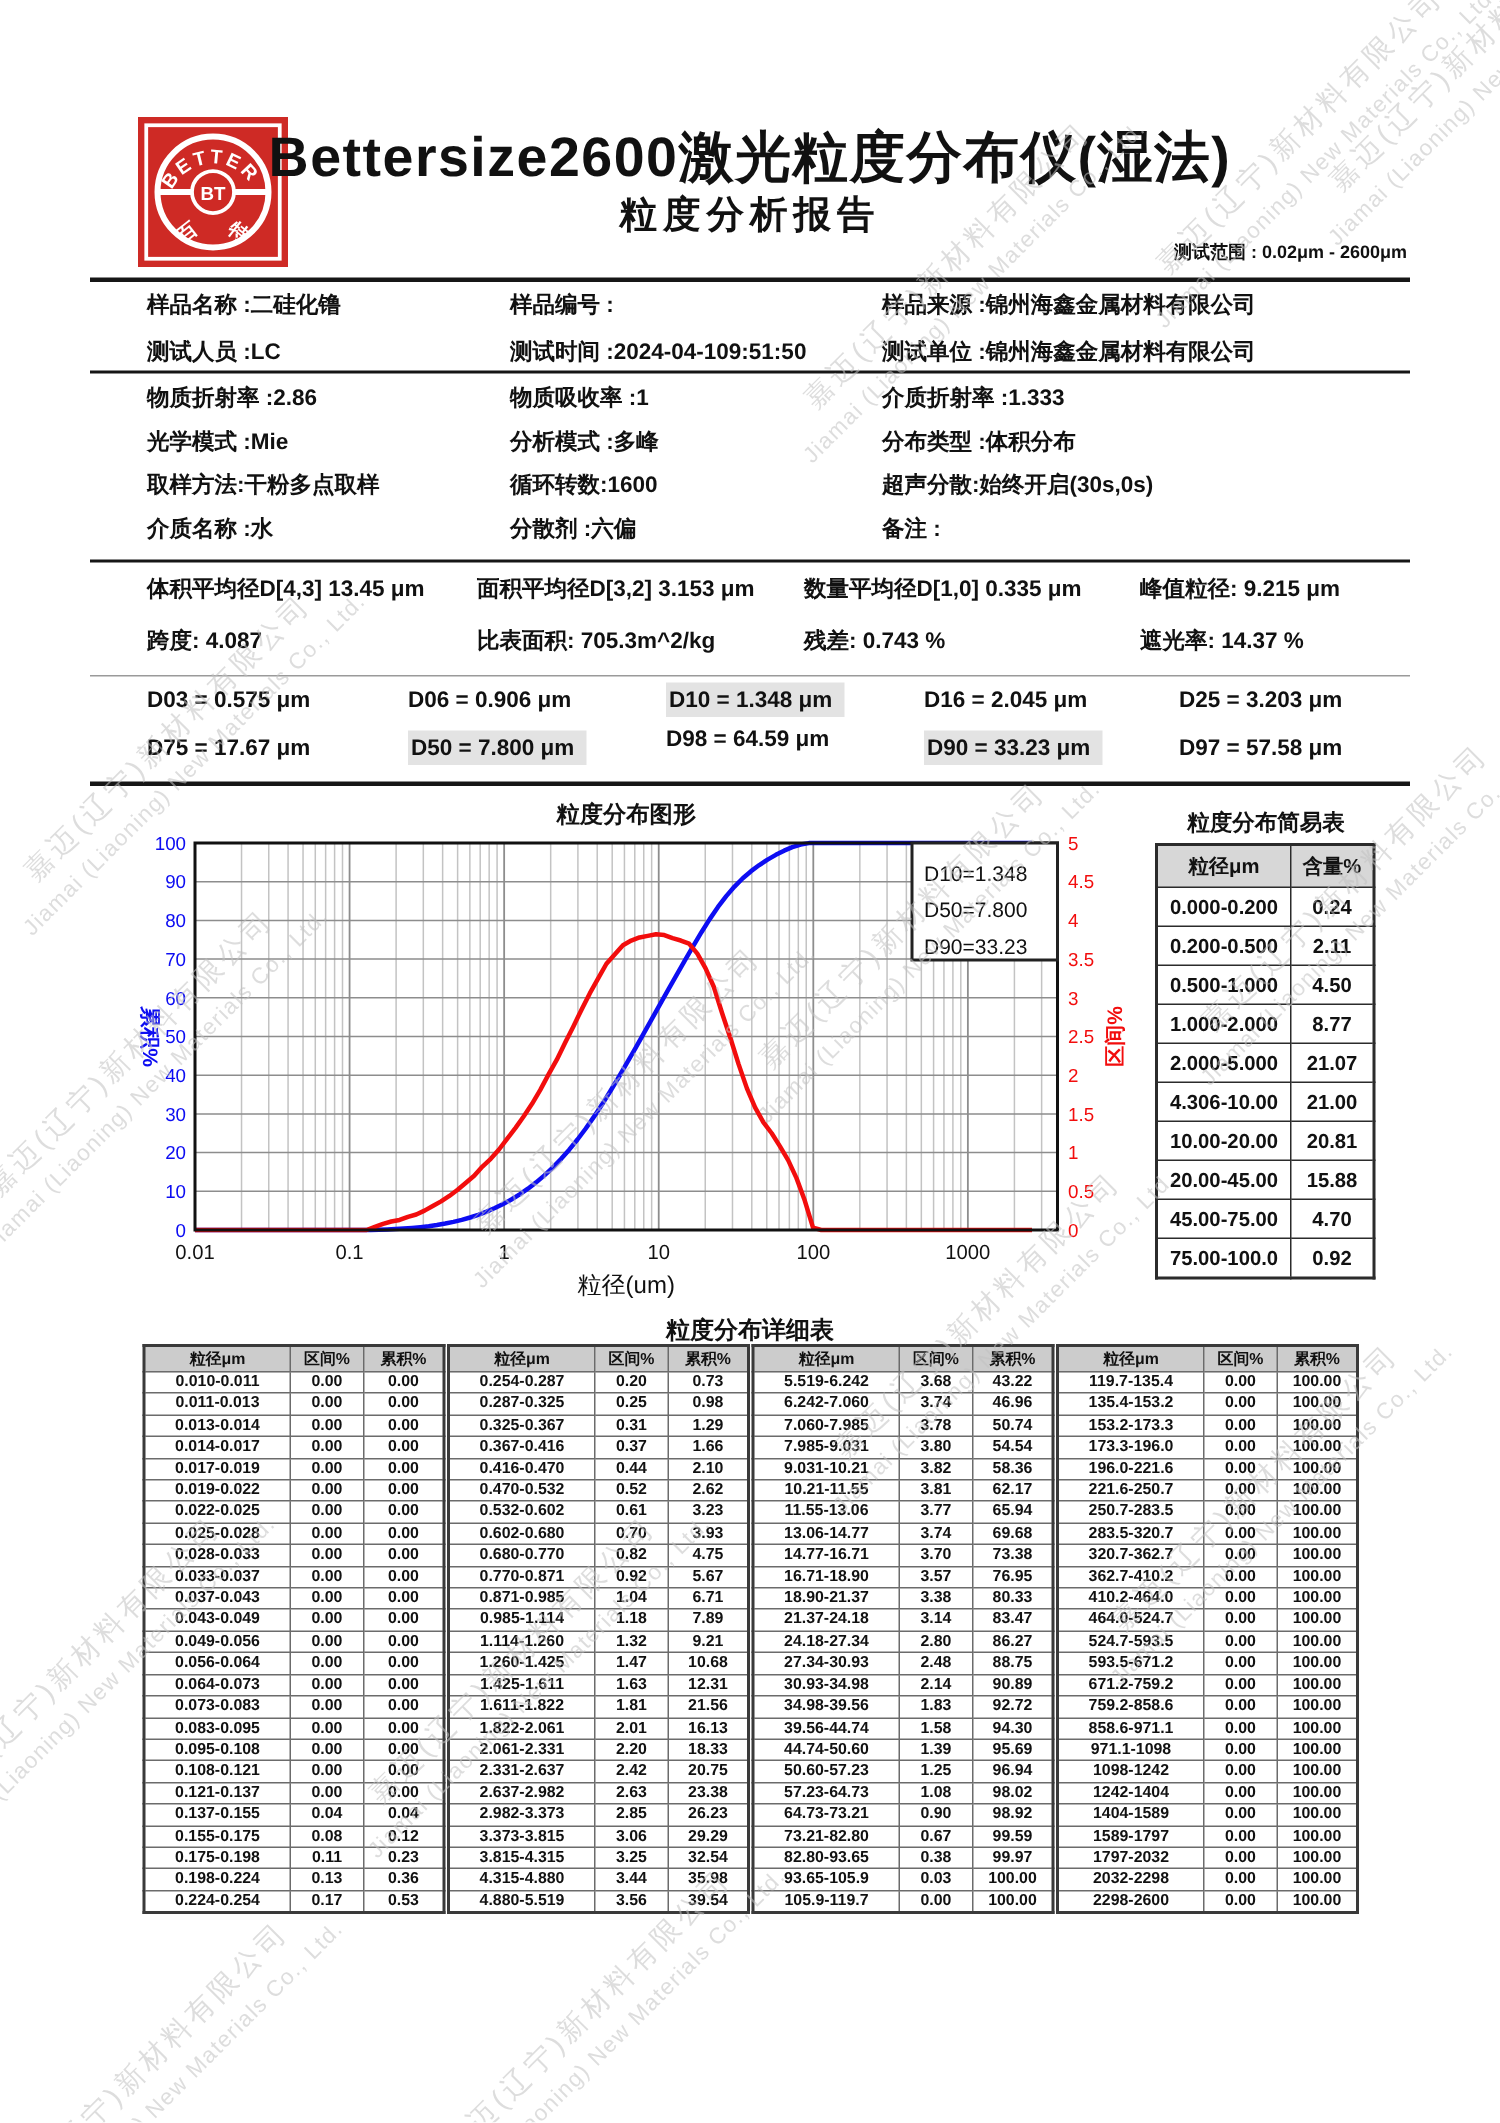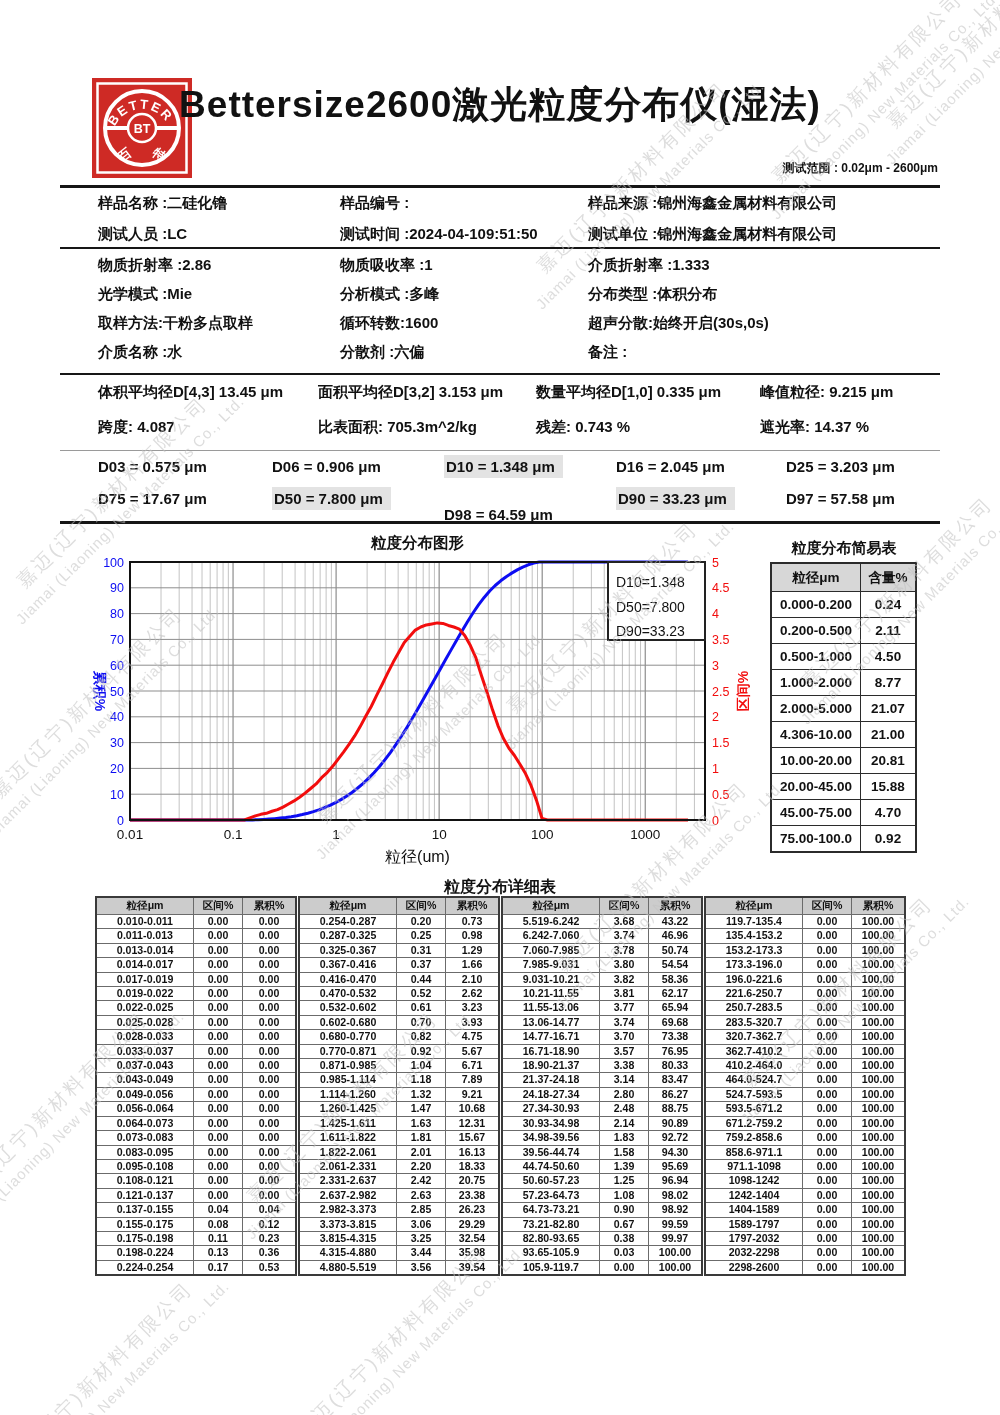--- a/index.html
+++ b/index.html
@@ -51,20 +51,21 @@
       </defs>
     <text font-size="13" font-weight="bold" fill="#ffffff" letter-spacing="2">
       <textPath href="#arcTop" startOffset="8%">BETTER</textPath>
     </text>
     <text x="50" y="55" text-anchor="middle" font-size="12.5" font-weight="bold" fill="#ffffff">BT</text>
     <text x="33" y="81" text-anchor="middle" font-size="13" font-weight="bold" fill="#ffffff" transform="rotate(-38 33 77)">百</text>
     <text x="67" y="81" text-anchor="middle" font-size="13" font-weight="bold" fill="#ffffff" transform="rotate(38 67 77)">特</text>
   </svg>
 
   <div class="abs ttl1"><span>Bettersize2600</span><span>激光粒度分布仪(湿法)</span></div>
+  <div class="abs ttl2">粒度分析报告</div>
   <div class="abs range">测试范围 : 0.02μm - 2600μm</div>
 
   <div class="rule" style="top:185px"></div>
   <div class="rule" style="top:247px;height:1.6px"></div>
   <div class="rule" style="top:373px;height:1.6px"></div>
   <div class="rule rule-thin" style="top:450px"></div>
   <div class="rule" style="top:521px"></div>
 
   <div id="sample-info">
       <div class="cell" style="left: 98px; top: 194px;"><span>样品名称 :二硅化镥</span></div>
@@ -99,21 +100,21 @@
       <div class="cell" style="left: 760px; top: 418px;"><span>遮光率: 14.37 %</span></div>
     </div>
   <div id="dval-grid">
       <div class="cell" style="left: 98px; top: 458px;"><span>D03 = 0.575  μm</span></div>
       <div class="cell" style="left: 272px; top: 458px;"><span>D06 = 0.906  μm</span></div>
       <div class="cell" style="left: 444px; top: 458px;"><span class="hl">D10 = 1.348  μm</span></div>
       <div class="cell" style="left: 616px; top: 458px;"><span>D16 = 2.045  μm</span></div>
       <div class="cell" style="left: 786px; top: 458px;"><span>D25 = 3.203  μm</span></div>
       <div class="cell" style="left: 98px; top: 490px;"><span>D75 = 17.67  μm</span></div>
       <div class="cell" style="left: 272px; top: 490px;"><span class="hl">D50 = 7.800  μm</span></div>
-      <div class="cell" style="left: 444px; top: 506px;"><span>D98 = 64.59  μm</span></div>
+      <div class="cell" style="left: 444px; top: 484px;"><span>D98 = 64.59  μm</span></div>
       <div class="cell" style="left: 616px; top: 490px;"><span class="hl">D90 = 33.23  μm</span></div>
       <div class="cell" style="left: 786px; top: 490px;"><span>D97 = 57.58  μm</span></div>
     </div>
 
   <svg id="chart-svg" width="710" height="340">
       <line x1="106.02131910845794" y1="32" x2="106.02131910845794" y2="290" stroke="#c3c3c3" stroke-width="1"></line>
       <line x1="124.16762750981047" y1="32" x2="124.16762750981047" y2="290" stroke="#c3c3c3" stroke-width="1"></line>
       <line x1="137.0426382169159" y1="32" x2="137.0426382169159" y2="290" stroke="#c3c3c3" stroke-width="1"></line>
       <line x1="147.02927237839464" y1="32" x2="147.02927237839464" y2="290" stroke="#c3c3c3" stroke-width="1"></line>
       <line x1="155.1889466182684" y1="32" x2="155.1889466182684" y2="290" stroke="#c3c3c3" stroke-width="1"></line>
@@ -475,21 +476,21 @@
             <td>10.68</td>
           </tr>
           <tr>
             <td>1.425-1.611</td>
             <td>1.63</td>
             <td>12.31</td>
           </tr>
           <tr>
             <td>1.611-1.822</td>
             <td>1.81</td>
-            <td>15.67</td>
+            <td>21.56</td>
           </tr>
           <tr>
             <td>1.822-2.061</td>
             <td>2.01</td>
             <td>16.13</td>
           </tr>
           <tr>
             <td>2.061-2.331</td>
             <td>2.20</td>
             <td>18.33</td>

